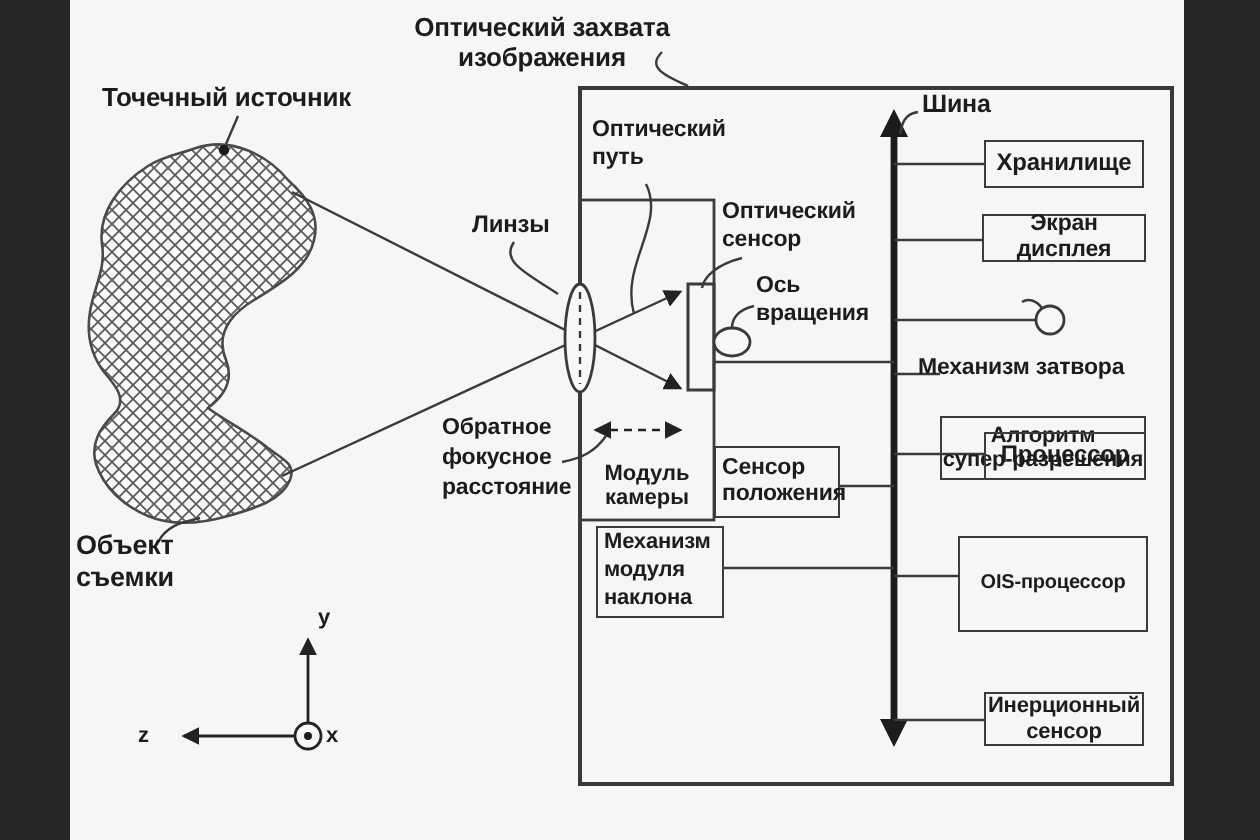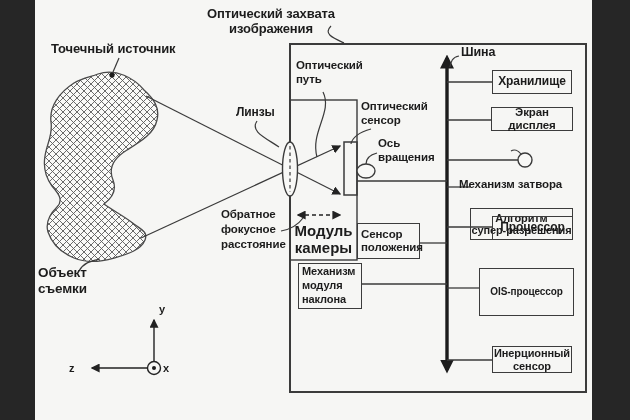--- a/index.html
+++ b/index.html
@@ -147,21 +147,21 @@
 вращения</div>
 
   <div class="lbl" style="left:461px;top:45px;font-size:12.5px;">Шина</div>
 
   <div class="lbl" style="left:459px;top:135px;font-size:11.5px;margin-top:43px;">Механизм затвора</div>
 
   <div class="lbl" style="left:159px;top:303px;font-size:11px;">y</div>
   <div class="lbl" style="left:69px;top:362px;font-size:11px;">z</div>
   <div class="lbl" style="left:163px;top:362px;font-size:11px;">x</div>
 
-  <div class="camera-module-text" style="left:291px;top:200px;width:65px;height:56px;font-size:15px;text-align:center;">Модуль
+  <div class="camera-module-text" style="left:291px;top:200px;width:65px;height:56px;font-size:11px;text-align:center;">Модуль
 камеры</div>
 
   <div class="box left-text" style="left:357px;top:223px;width:63px;height:36px;font-size:11.5px;">Сенсор
 положения</div>
 
   <div class="box left-text" style="left:298px;top:263px;width:64px;height:46px;font-size:11px;line-height:1.25;">Механизм
 модуля
 наклона</div>
 
   <div class="box" style="left:492px;top:70px;width:80px;height:24px;font-size:12px;text-align:right;">Хранилище</div>

